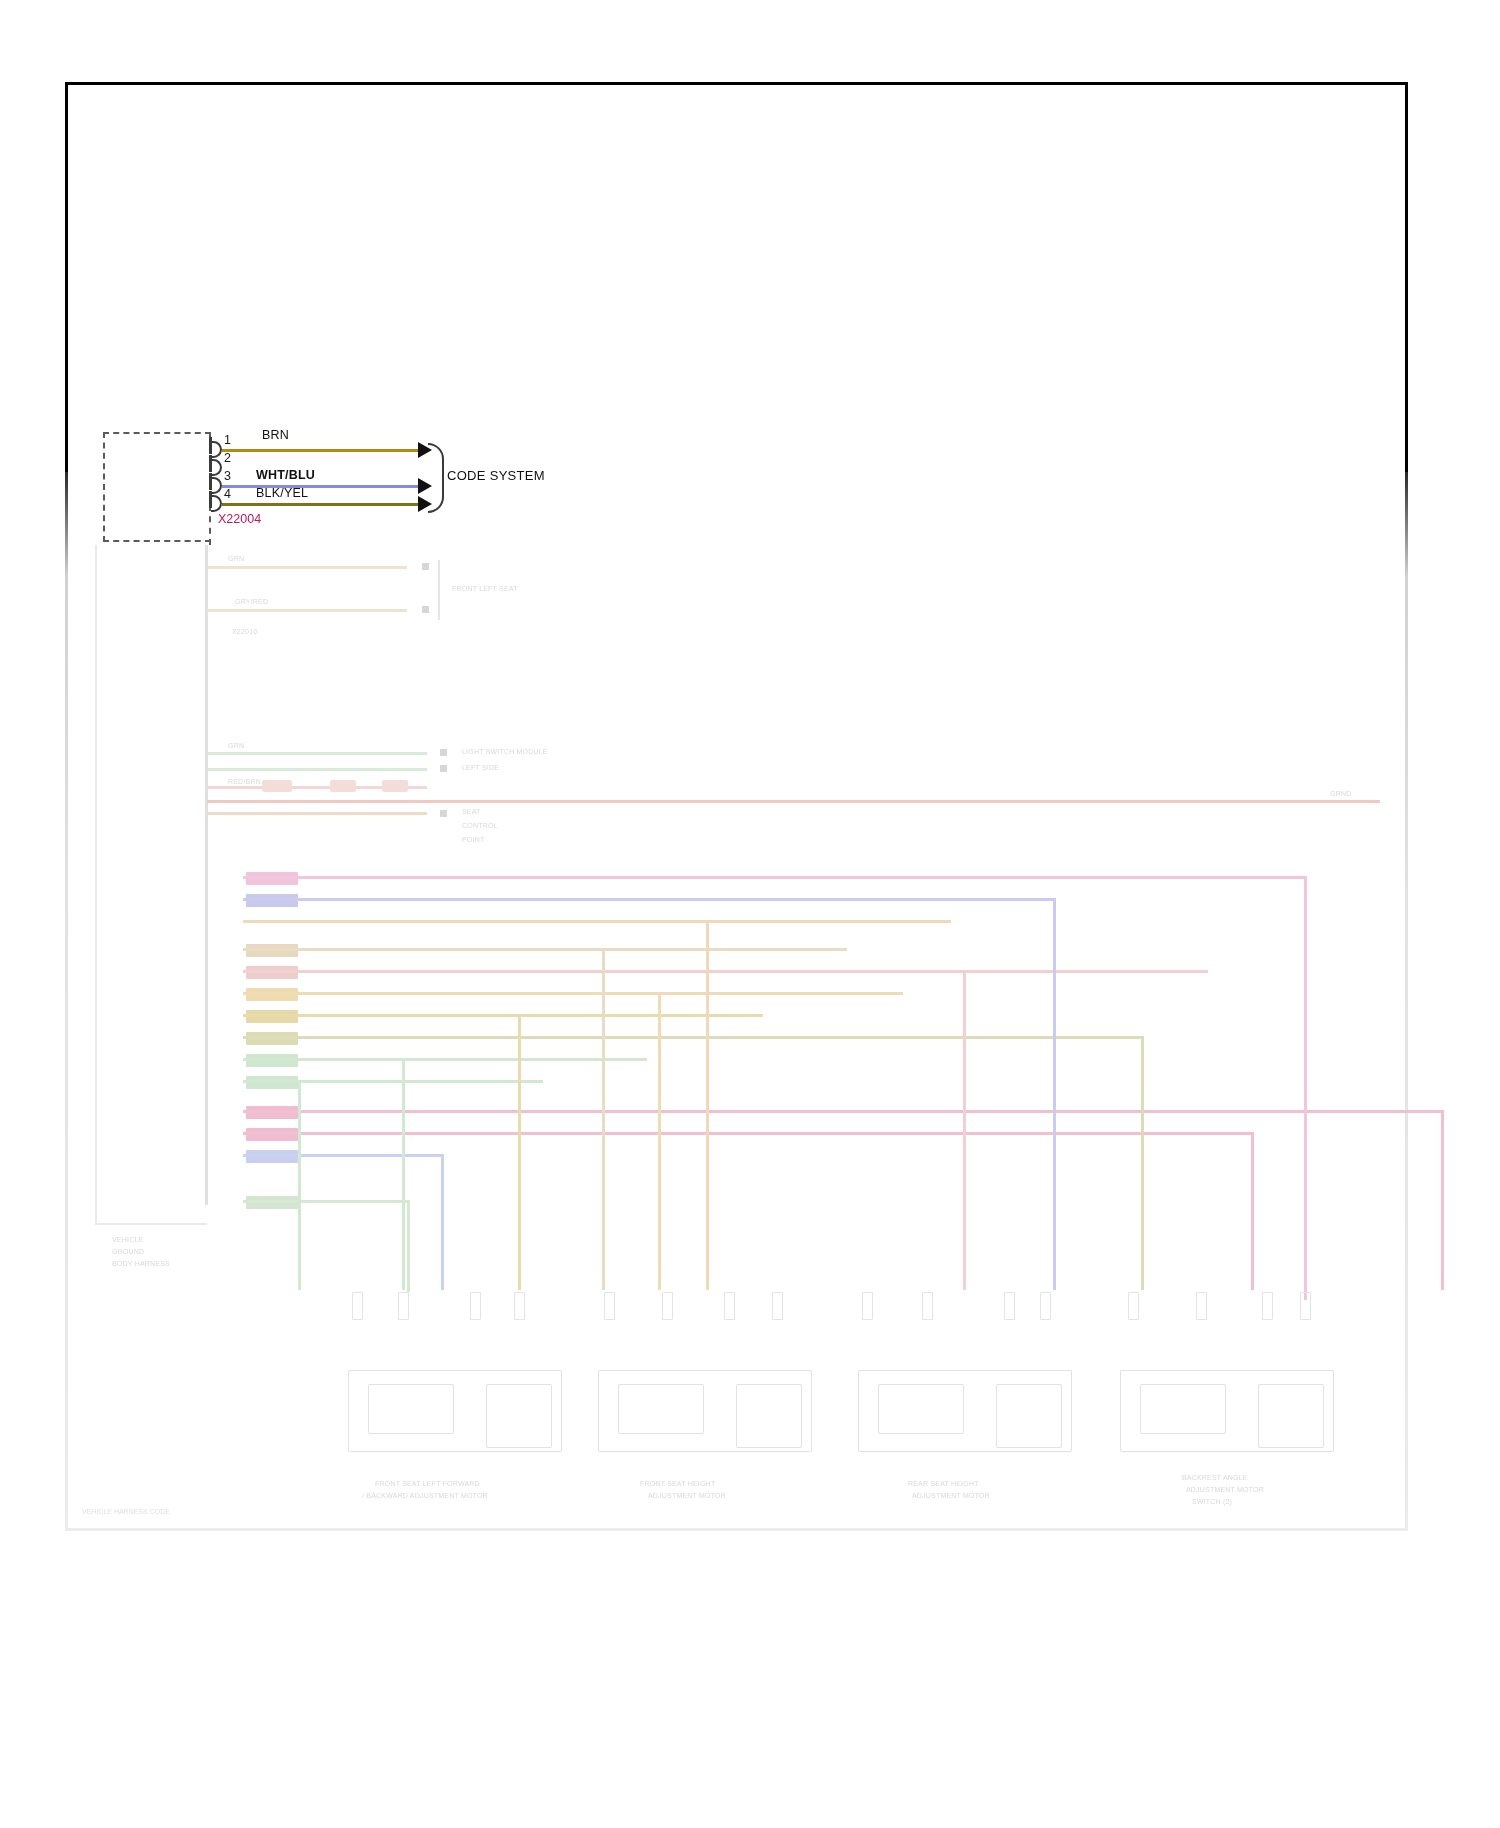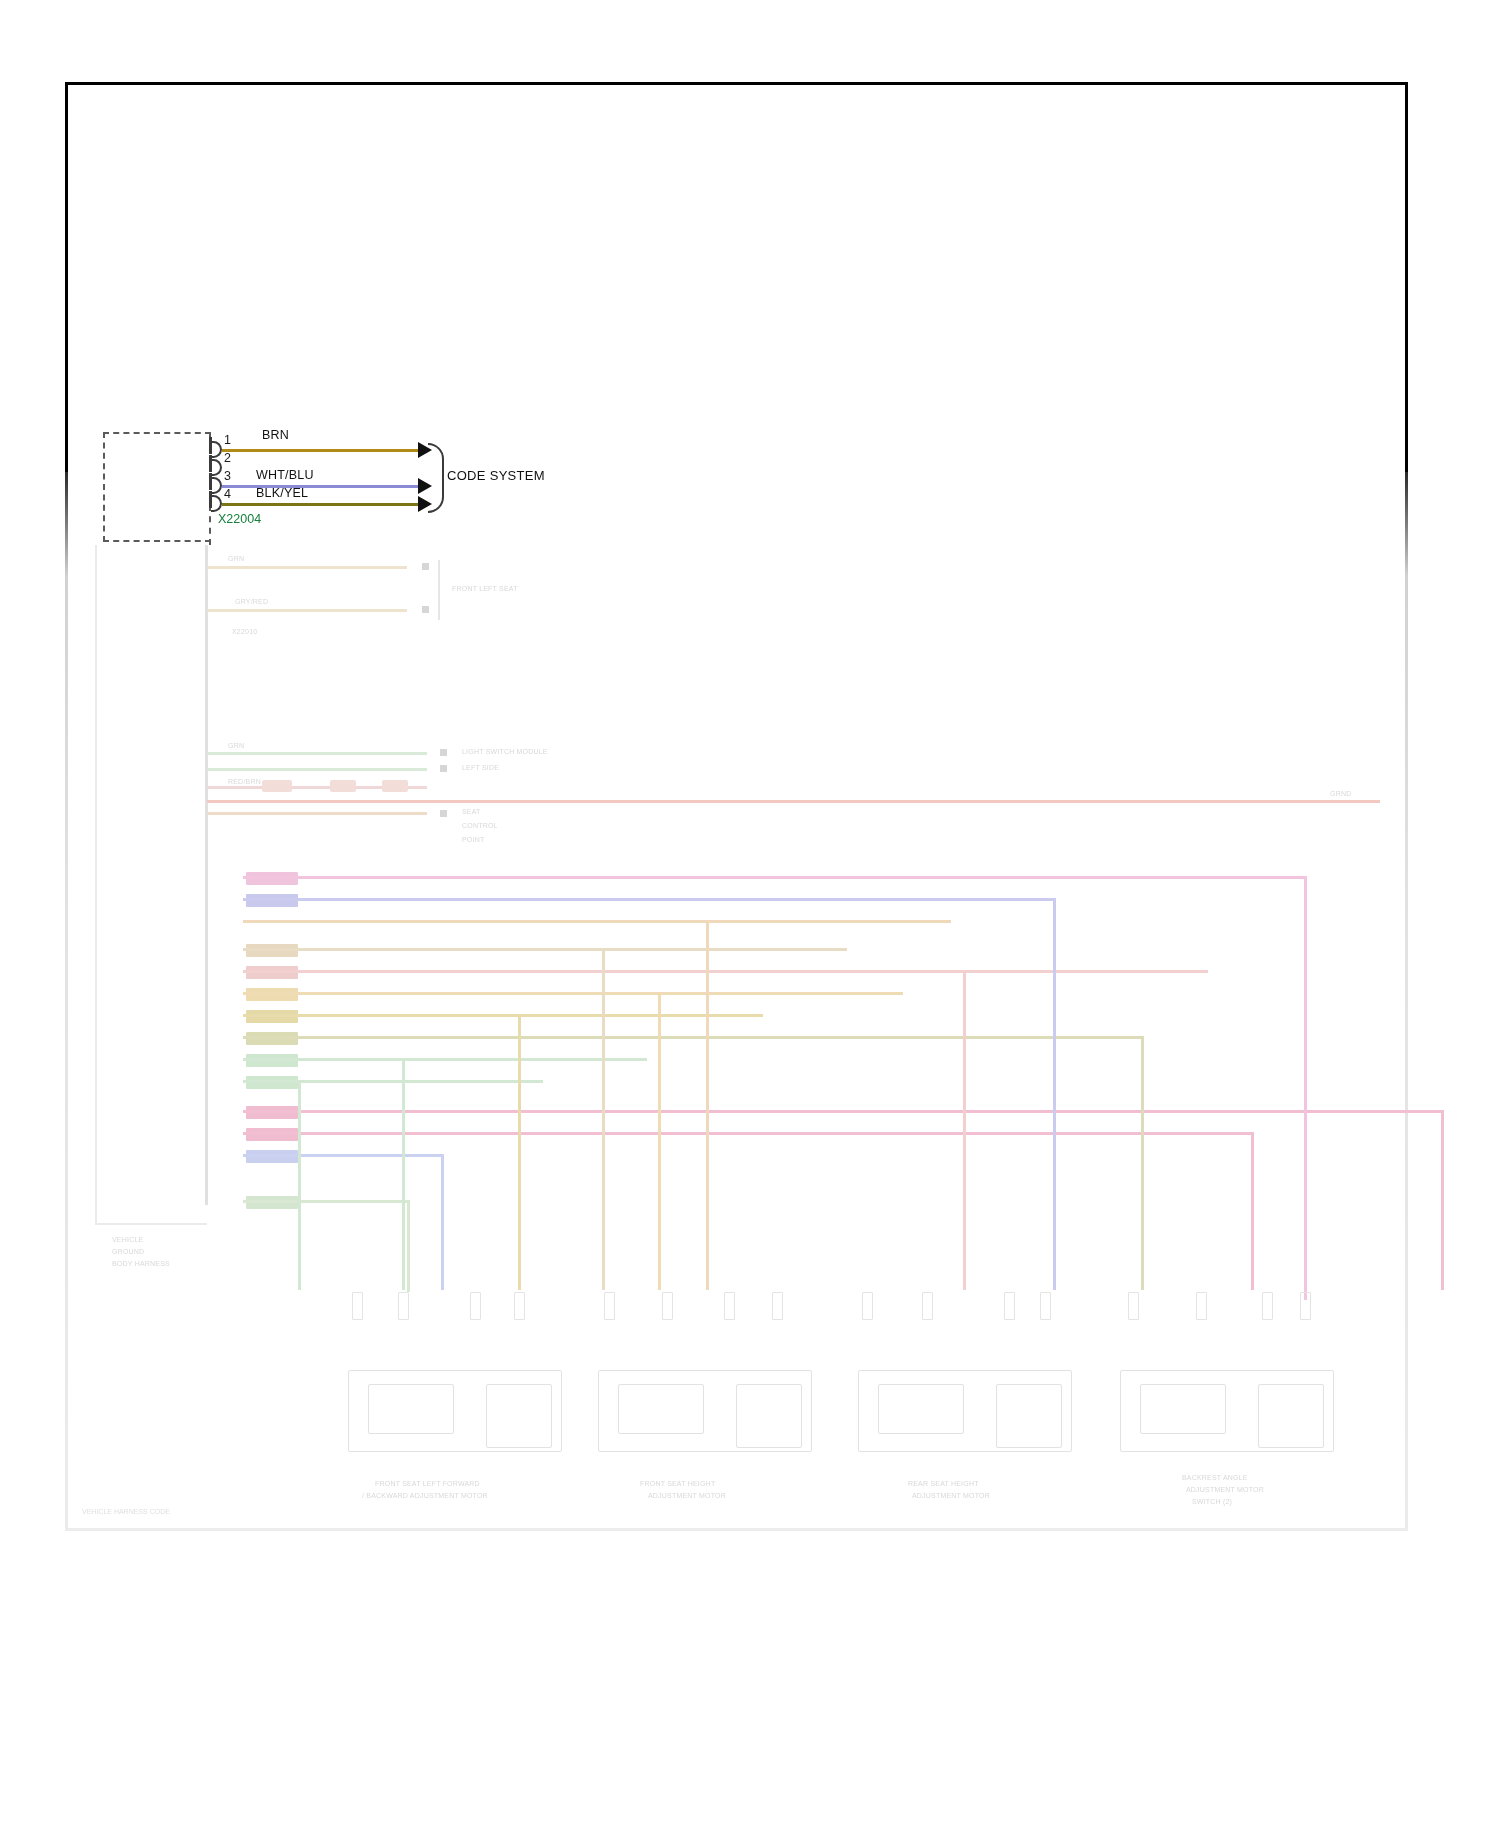--- a/index.html
+++ b/index.html
@@ -42,21 +42,21 @@
 
   
   .arrow{position:absolute;width:0;height:0;border-top:8px solid transparent;
       border-bottom:8px solid transparent;border-left:14px solid #111;}
 
   
   .bracket{position:absolute;left:370px;top:378px;width:14px;height:66px;
       border:2px solid #3a3a3a;border-left:none;border-radius:0 16px 16px 0;}
   .sys-label{position:absolute;left:392px;top:403px;font-size:13px;color:#111;
       letter-spacing:.3px;white-space:nowrap;}
-  .conn-id{position:absolute;left:188px;top:437px;font-size:12.5px;color:#15803d;}
+  .conn-id{position:absolute;left:188px;top:437px;font-size:12.5px;color:#be185d;}
 
   
   .faded{position:absolute;left:0;top:0;width:1500px;height:1828px;
       pointer-events:none;}
   .g{position:absolute;}            
   .gtext{position:absolute;font-size:7px;color:#d8d8d8;white-space:nowrap;
       line-height:1;letter-spacing:.2px;}
   .gbox{position:absolute;border:1.4px solid #e2e2e2;border-radius:2px;background:transparent;}
   .gsquare{position:absolute;width:7px;height:7px;background:#d6d6d6;}
   .gcap{position:absolute;width:9px;height:26px;border:1.3px solid #e4e4e4;border-radius:1px;}
@@ -90,21 +90,21 @@
 
     <div class="pinbar" style="left:209px;top:455px;height:17px;"></div>
     <div class="pin-arc" style="left:211px;top:459px;"></div>
     <div class="pin-num" style="left:224px;top:452px;">2</div>
 
     <div class="pinbar" style="left:209px;top:473px;height:17px;"></div>
     <div class="pin-arc" style="left:211px;top:477px;"></div>
     <div class="pin-num" style="left:224px;top:470px;">3</div>
     <div class="wire" style="left:222px;top:485px;width:200px;background:#8a8ad6;"></div>
     <div class="arrow" style="left:418px;top:478px;"></div>
-    <div class="wire-label" style="left:256px;top:469px;">WHT/BLU</div>
+    <div class="wire-label" style="left:256px;top:469px;font-weight:bold;">WHT/BLU</div>
 
     <div class="pinbar" style="left:209px;top:491px;height:17px;"></div>
     <div class="pin-arc" style="left:211px;top:495px;"></div>
     <div class="pin-num" style="left:224px;top:488px;">4</div>
     <div class="wire" style="left:222px;top:503px;width:200px;background:#7d7416;"></div>
     <div class="arrow" style="left:418px;top:496px;"></div>
     <div class="wire-label" style="left:256px;top:487px;">BLK/YEL</div>
 
     <div class="conn-id" style="left:218px;top:512px;">X22004</div>
 

